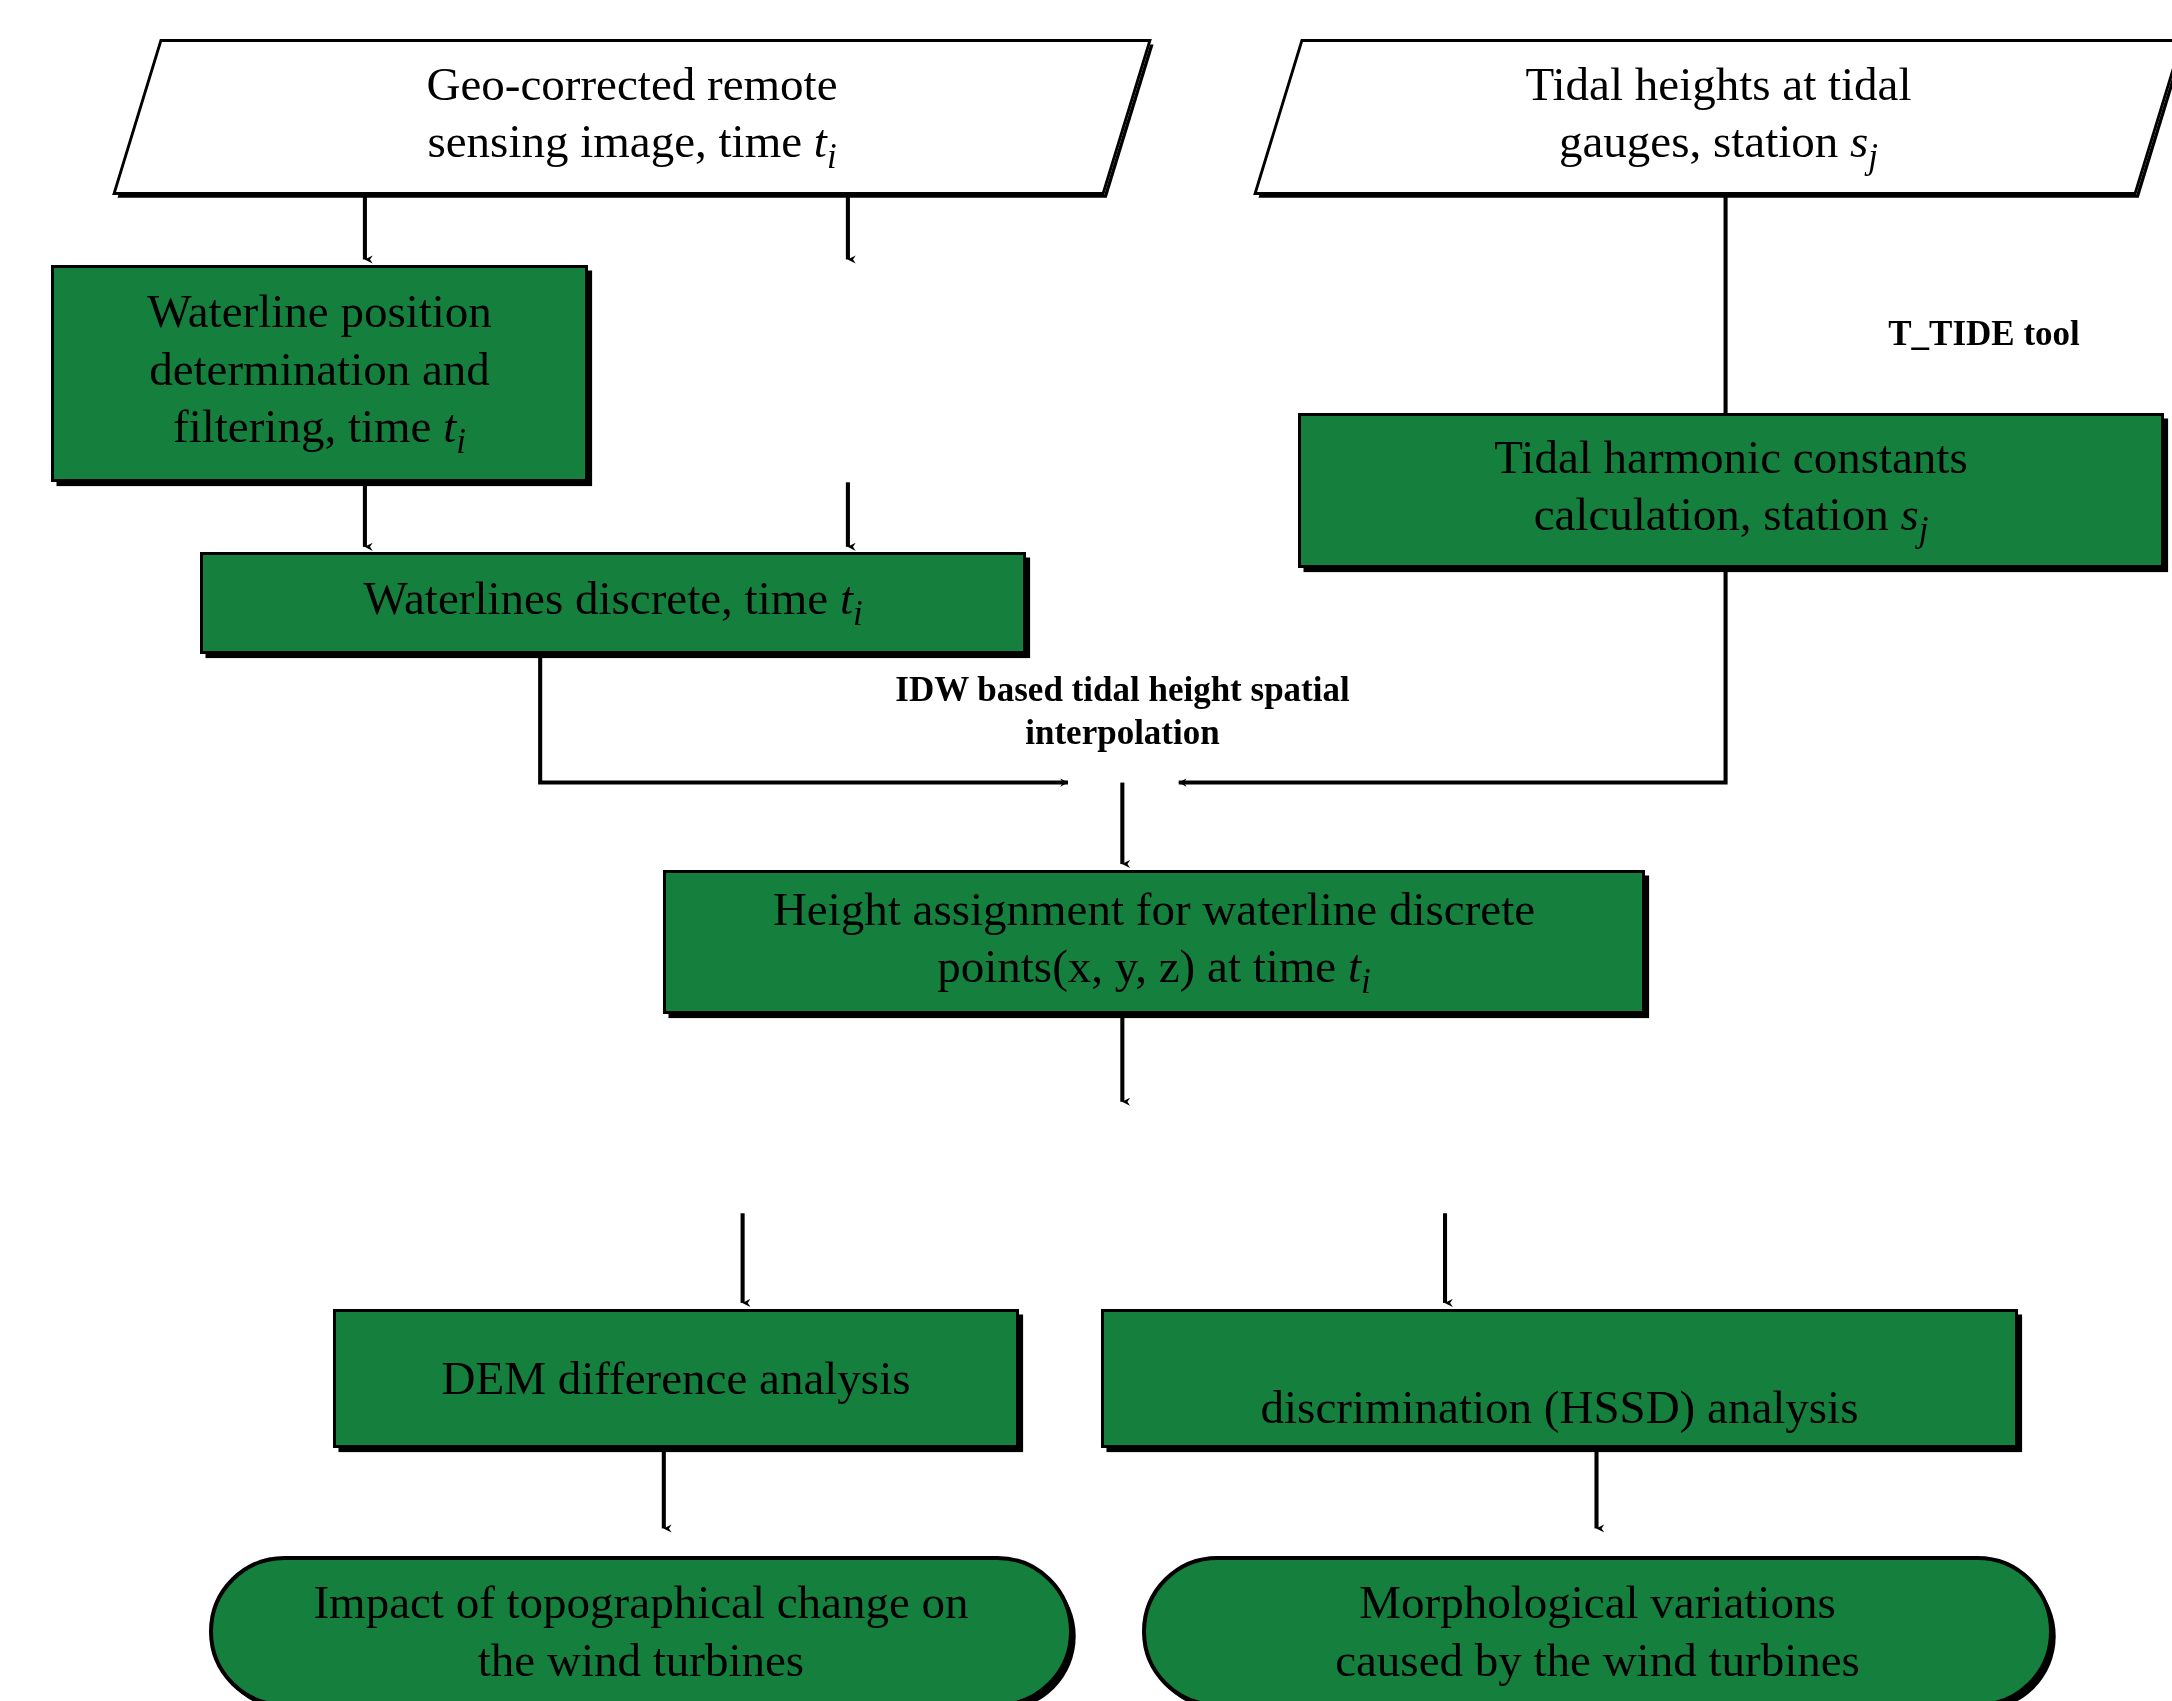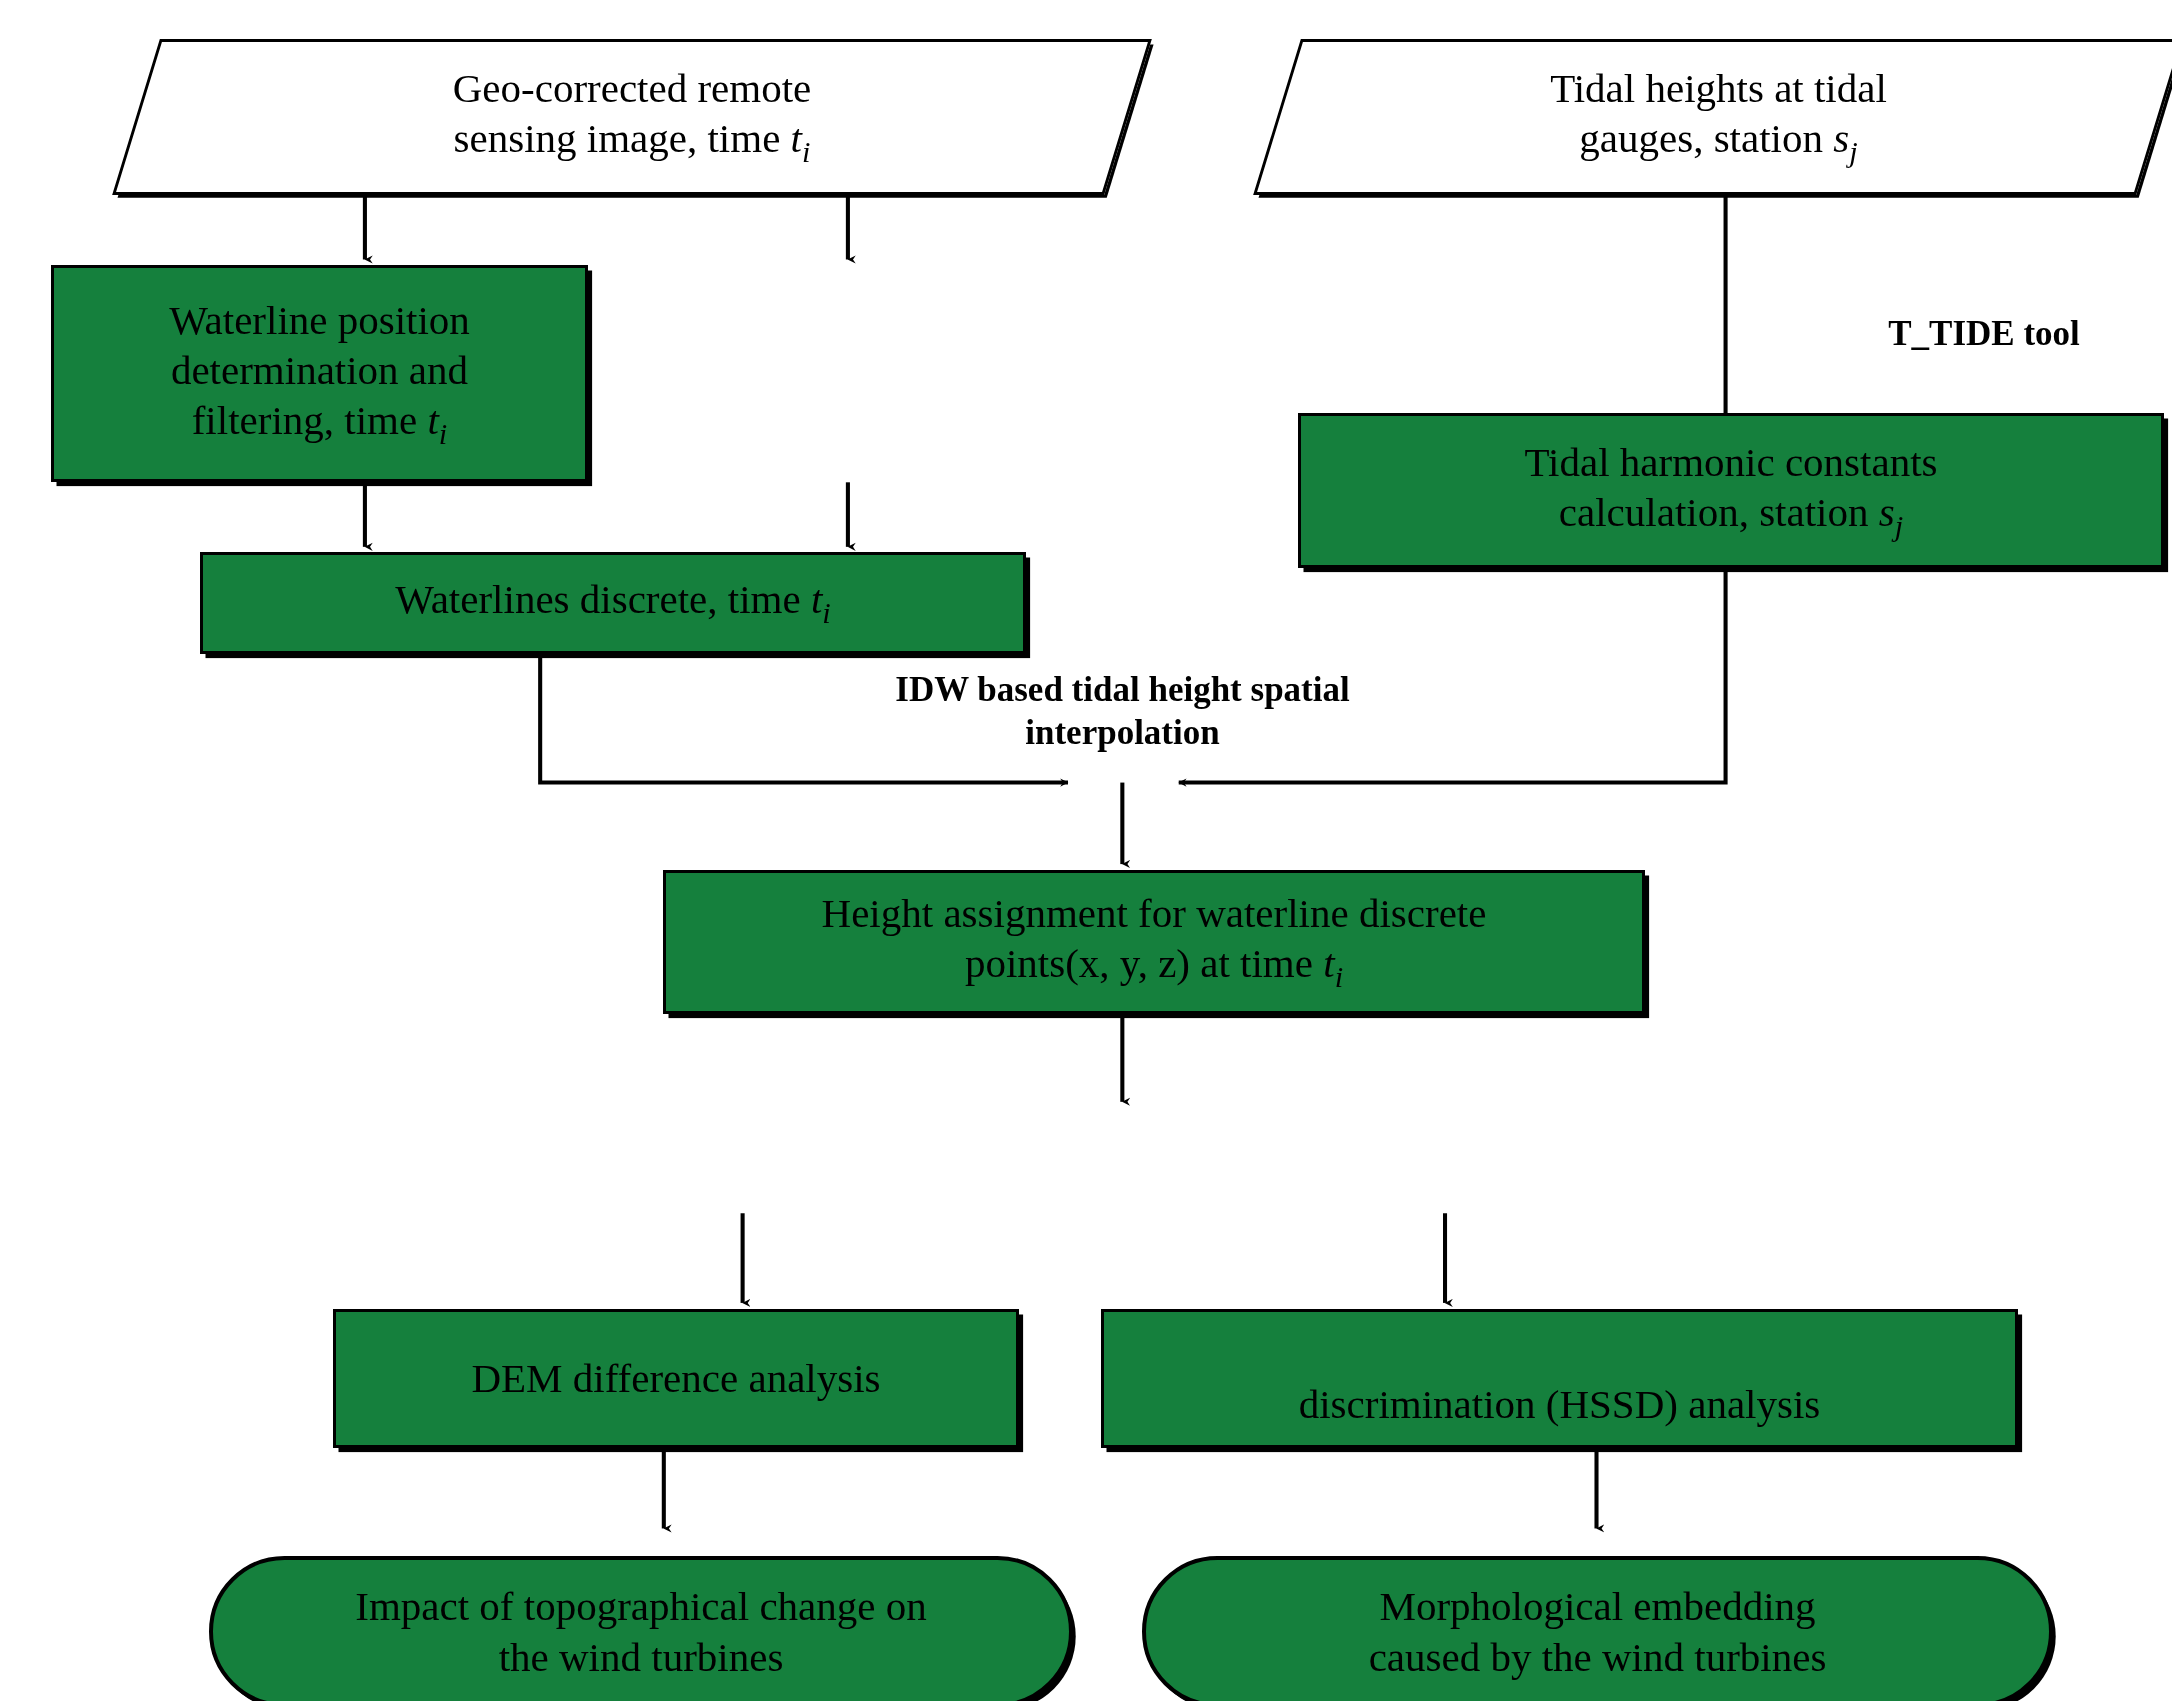--- a/index.html
+++ b/index.html
@@ -73,21 +73,21 @@
   }
 
   .edgelabel {
     position: absolute;
     text-align: center;
     font-weight: bold;
     line-height: 1.22;
     color: #000000;
   }
 
-  .fs-big   { font-size: 41px; }
+  .fs-big   { font-size: 47px; }
   .fs-lbl   { font-size: 35px; }
 
   .it { font-style: italic; }
   .sub {
     font-style: italic;
     font-size: 0.74em;
     vertical-align: -0.32em;
   }
 </style>
 </head>
@@ -204,19 +204,19 @@
 
   <div class="node round fs-big" style="left:209px; top:1532px; width:864px; height:151px;">
     <span class="txt">
       <span>Impact of topographical change on</span><br>
       <span>the wind turbines</span>
     </span>
   </div>
 
   <div class="node round fs-big" style="left:1142px; top:1532px; width:911px; height:151px;">
     <span class="txt">
-      <span>Morphological embedding</span><br>
+      <span>Morphological variations</span><br>
       <span>caused by the wind turbines</span>
     </span>
   </div>
 
 </div>
 
 
 </body></html>

